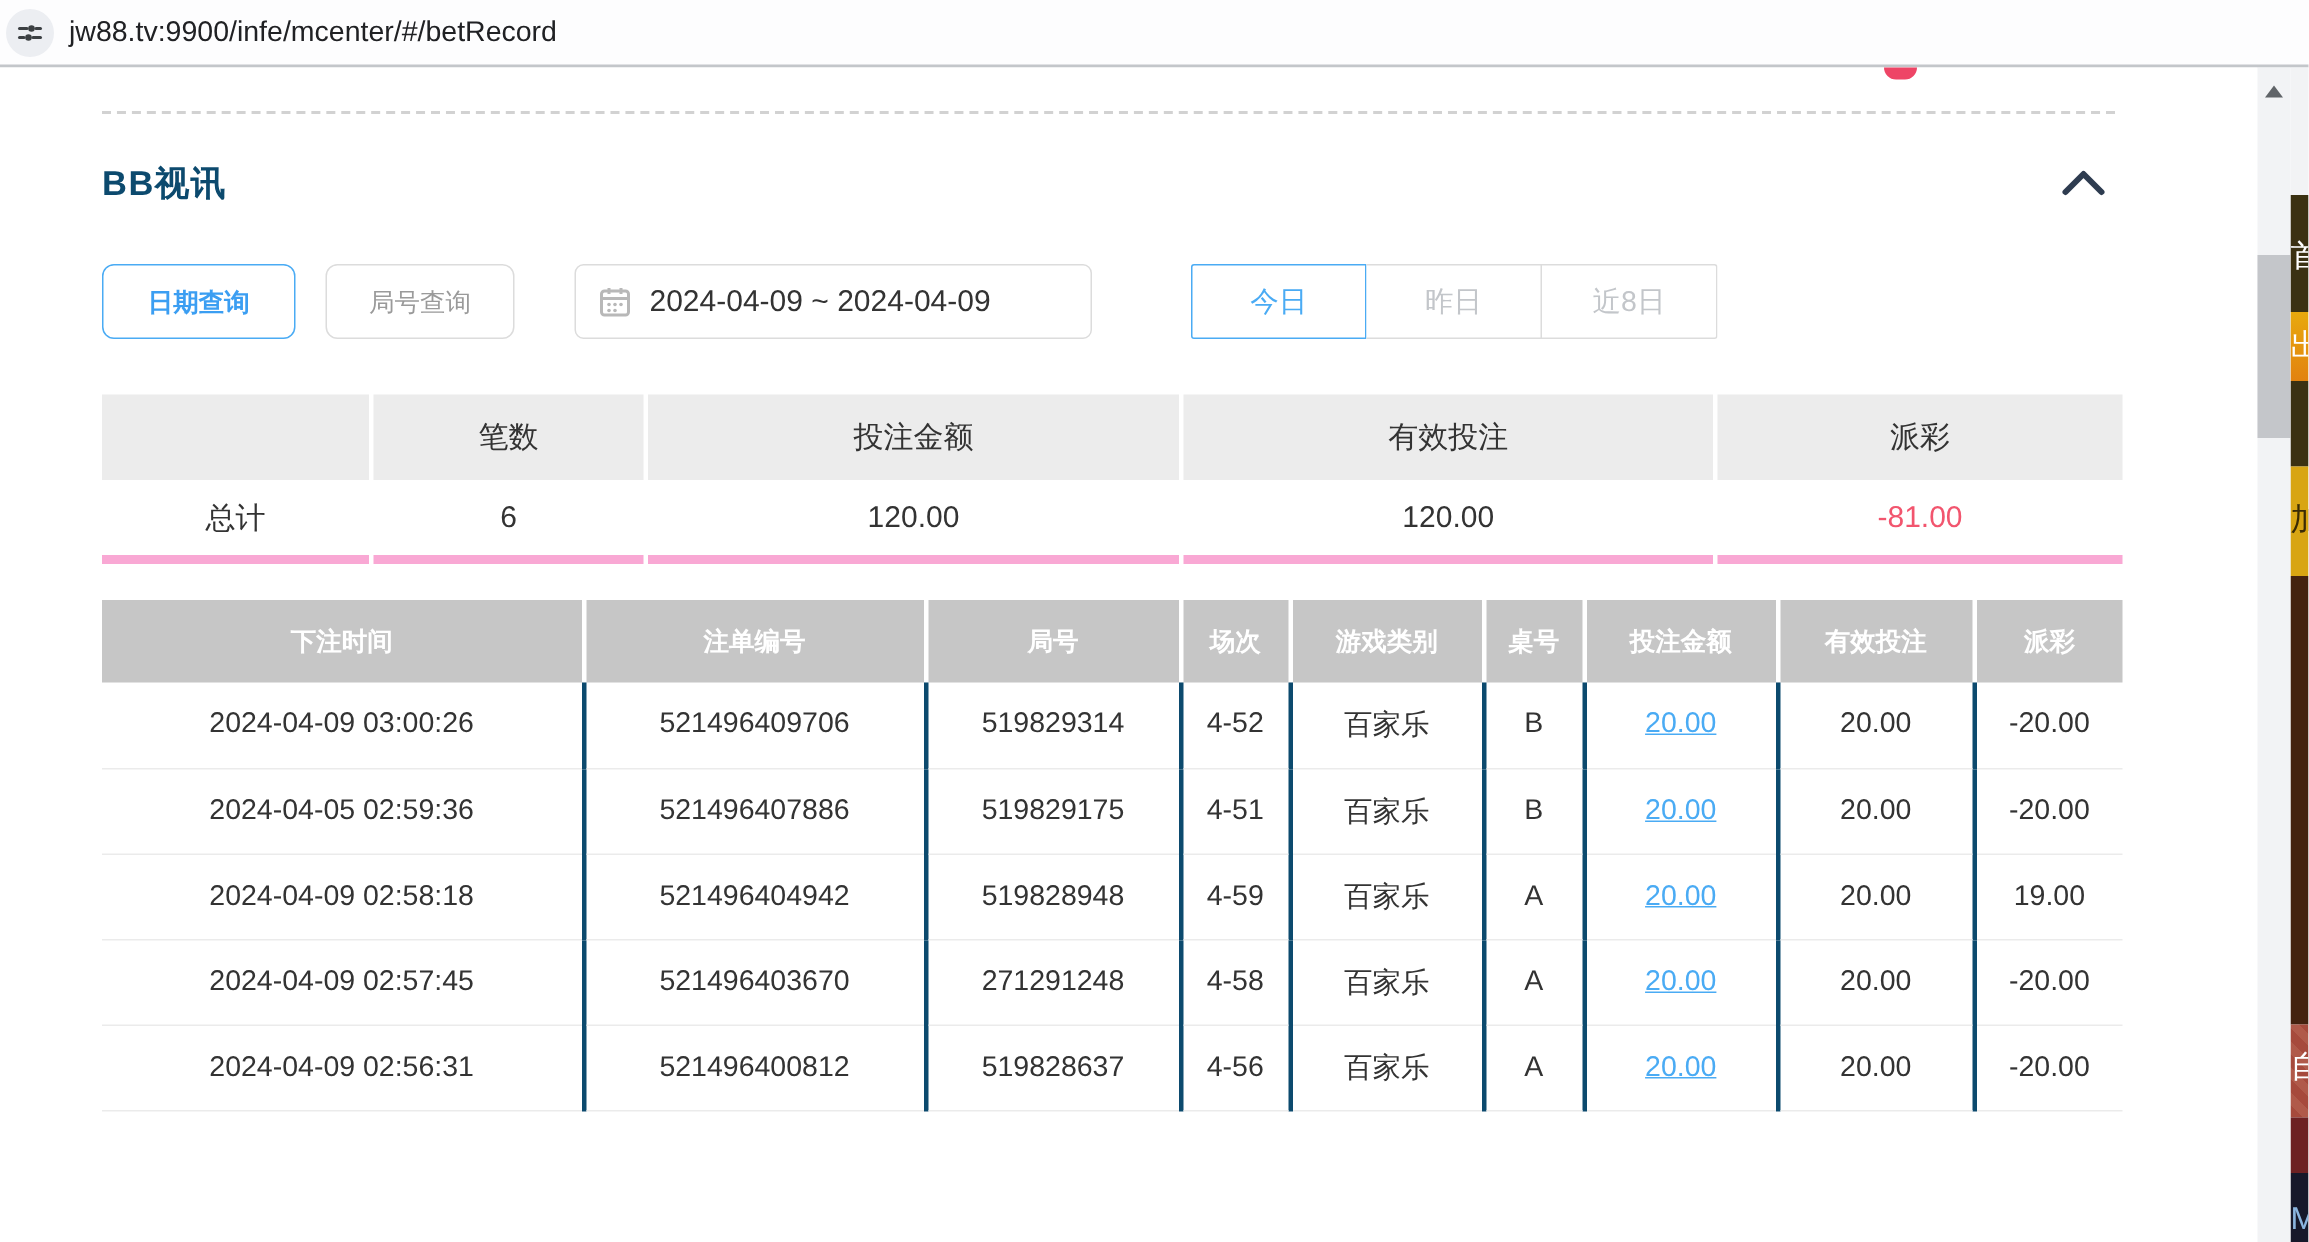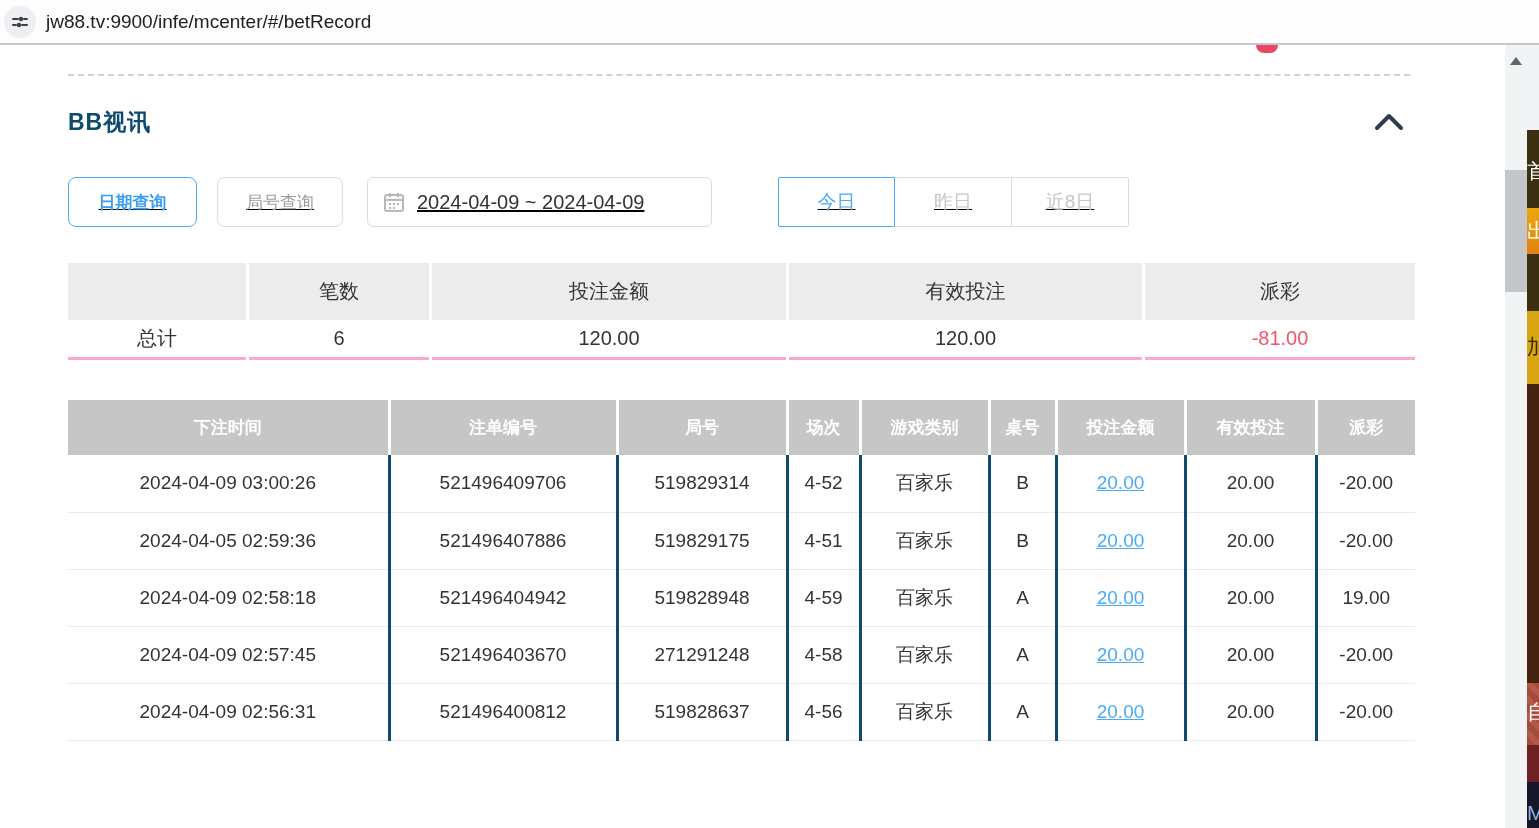--- a/index.html
+++ b/index.html
@@ -18,44 +18,44 @@
   .red-badge { position:absolute; left:1256px; top:0px; width:22px; height:8px;
     background:#ee4566; border-radius:0 0 11px 11px; }
   .dashed-divider { position:absolute; left:68px; top:29px; width:1342px; height:0;
     border-top:2px dashed #d2d2d2; }
 
   .section-title { position:absolute; left:68px; top:62px; font-size:23px; font-weight:bold;
     color:#0c4a6e; letter-spacing:1px; }
   .collapse-btn { position:absolute; left:1372px; top:66px; width:34px; height:24px; cursor:pointer; }
 
   
-  .filter-row { position:absolute; left:68px; top:131px; height:51px; display:flex; align-items:flex-end;text-decoration:underline; }
+  .filter-row { position:absolute; left:68px; top:131px; height:51px; display:flex; align-items:flex-start; }
   .pill { height:50px; border-radius:8px; background:#fff; font-size:17px; cursor:pointer; }
   .pill.q1 { width:129px; border:1px solid #4aabf4; color:#3b9ef2; font-weight:bold; }
   .pill.q2 { width:126px; border:1px solid #dcdcdc; color:#9a9a9a; margin-left:20px; }
   .date-field { width:345px; height:50px; border:1px solid #dcdcdc; border-radius:6px;
-    margin-left:24px; display:flex; align-items:center; padding-left:15px; cursor:pointer; }
+    margin-left:40px; display:flex; align-items:center; padding-left:15px; cursor:pointer; }
   .date-field .cal { margin-right:12px; display:flex; }
   .date-field .val { font-size:20px; color:#333; }
   .range-group { display:flex; margin-left:27px;padding-left:39px; }
   .seg { width:117px; height:50px; background:#fff; border:1px solid #dcdcdc; border-left:none;
     font-size:19px; color:#c3c6ca; cursor:pointer; }
   .seg:first-child { border-left:1px solid #dcdcdc; border-radius:2px 0 0 2px; }
   .seg:last-child { border-radius:0 2px 2px 0; }
   .seg.active { border:1px solid #4aabf4; color:#4aabf4; }
   .search-btn { width:120px; height:51px; margin-left:15px; background:#5ab6f5; border:none;
     border-radius:6px; color:#fff; font-size:19px; cursor:pointer; }
 
   
   .summary { position:absolute; left:68px; top:218px; width:1347px; }
   .summary .hrow, .summary .drow { display:flex; column-gap:3px; }
   .summary .hrow > div { height:57px; background:#ececec; display:flex; align-items:center;
     justify-content:center; font-size:20px; color:#333; }
-  .summary .drow > div { height:40px; background:#fff; display:flex; align-items:center;
-    justify-content:center; font-size:20px; color:#333; border-bottom:3px solid #f9a8d4; }
+  .summary .drow > div { height:56px; background:#fff; display:flex; align-items:center;
+    justify-content:center; font-size:20px; color:#333; border-bottom:6px solid #f9a8d4; }
   .sc0 { width:178px; } .sc1 { width:180px; } .sc2 { width:354px; } .sc3 { width:353px; } .sc4 { width:270px; }
   .neg-val { color:#f2556e !important; }
 
   
   .records-wrap { position:absolute; left:68px; top:355px; width:1347px; }
   table.records { width:1347px; border-collapse:collapse; table-layout:fixed; }
   table.records col.r0{width:321px} table.records col.r1{width:228px} table.records col.r2{width:170px}
   table.records col.r3{width:73px}  table.records col.r4{width:129px} table.records col.r5{width:67px}
   table.records col.r6{width:129px} table.records col.r7{width:131px} table.records col.r8{width:99px}
   table.records th { height:55px; background:#c6c6c6; color:#fff; font-size:17px; font-weight:bold;

